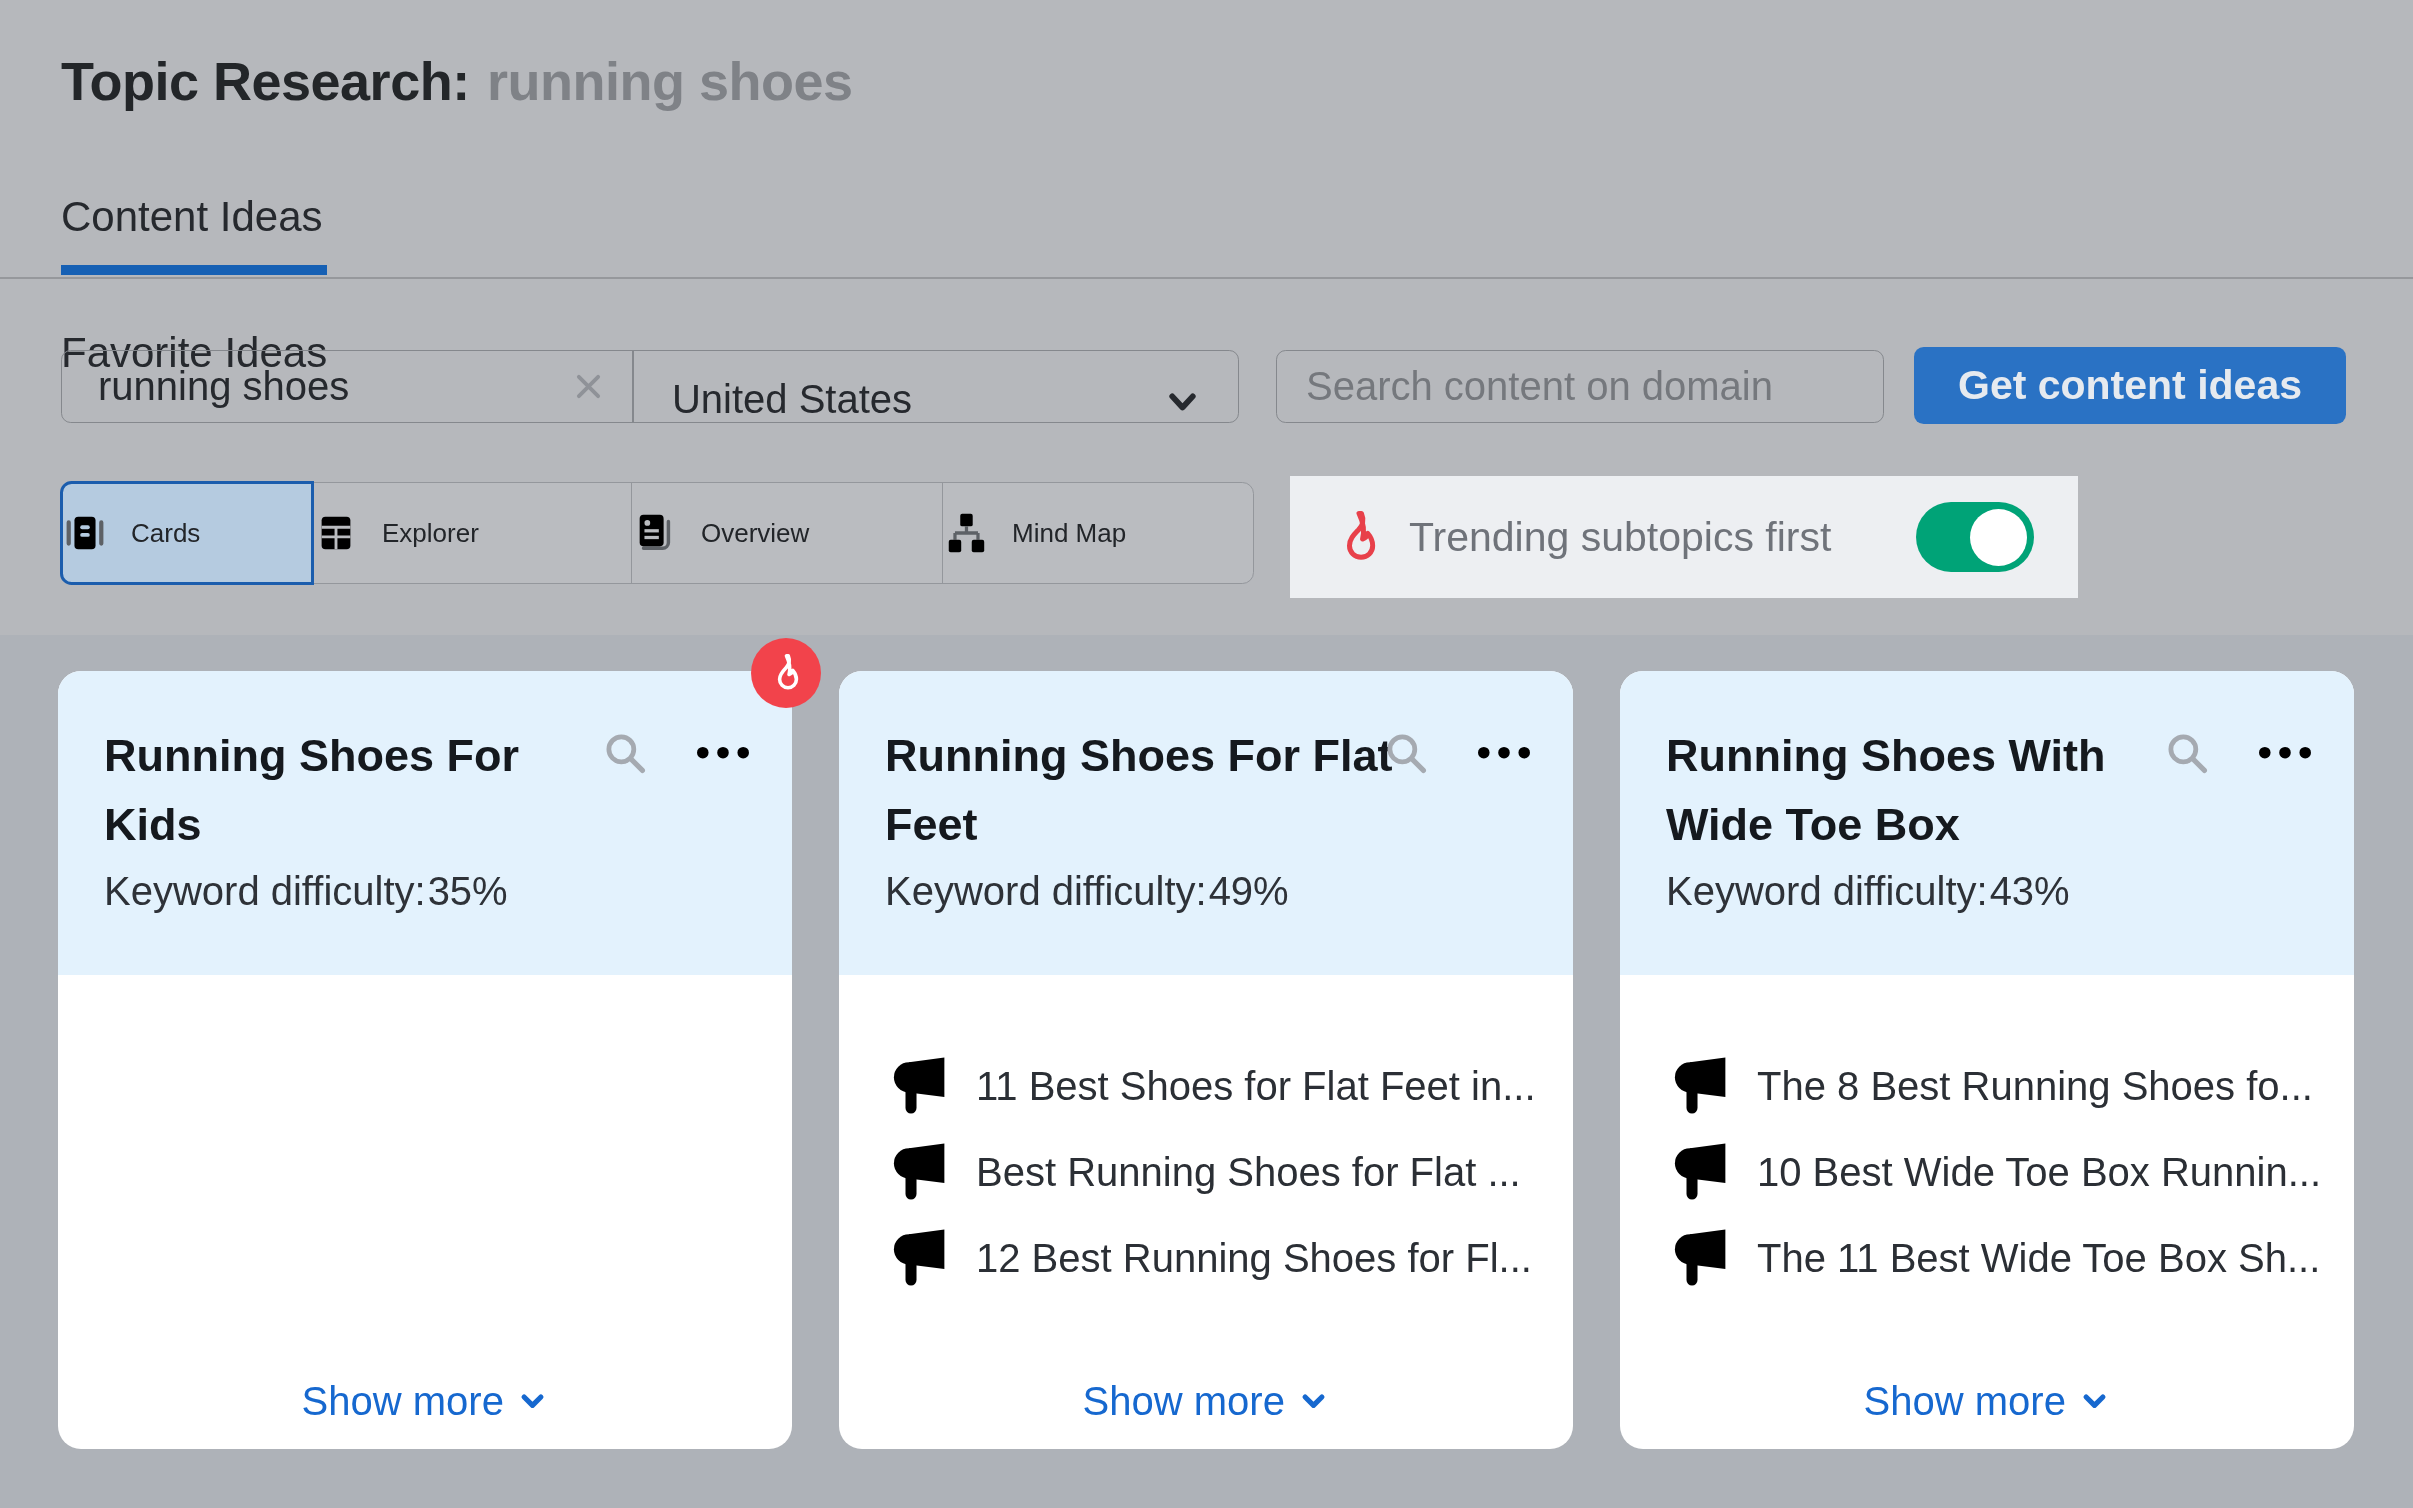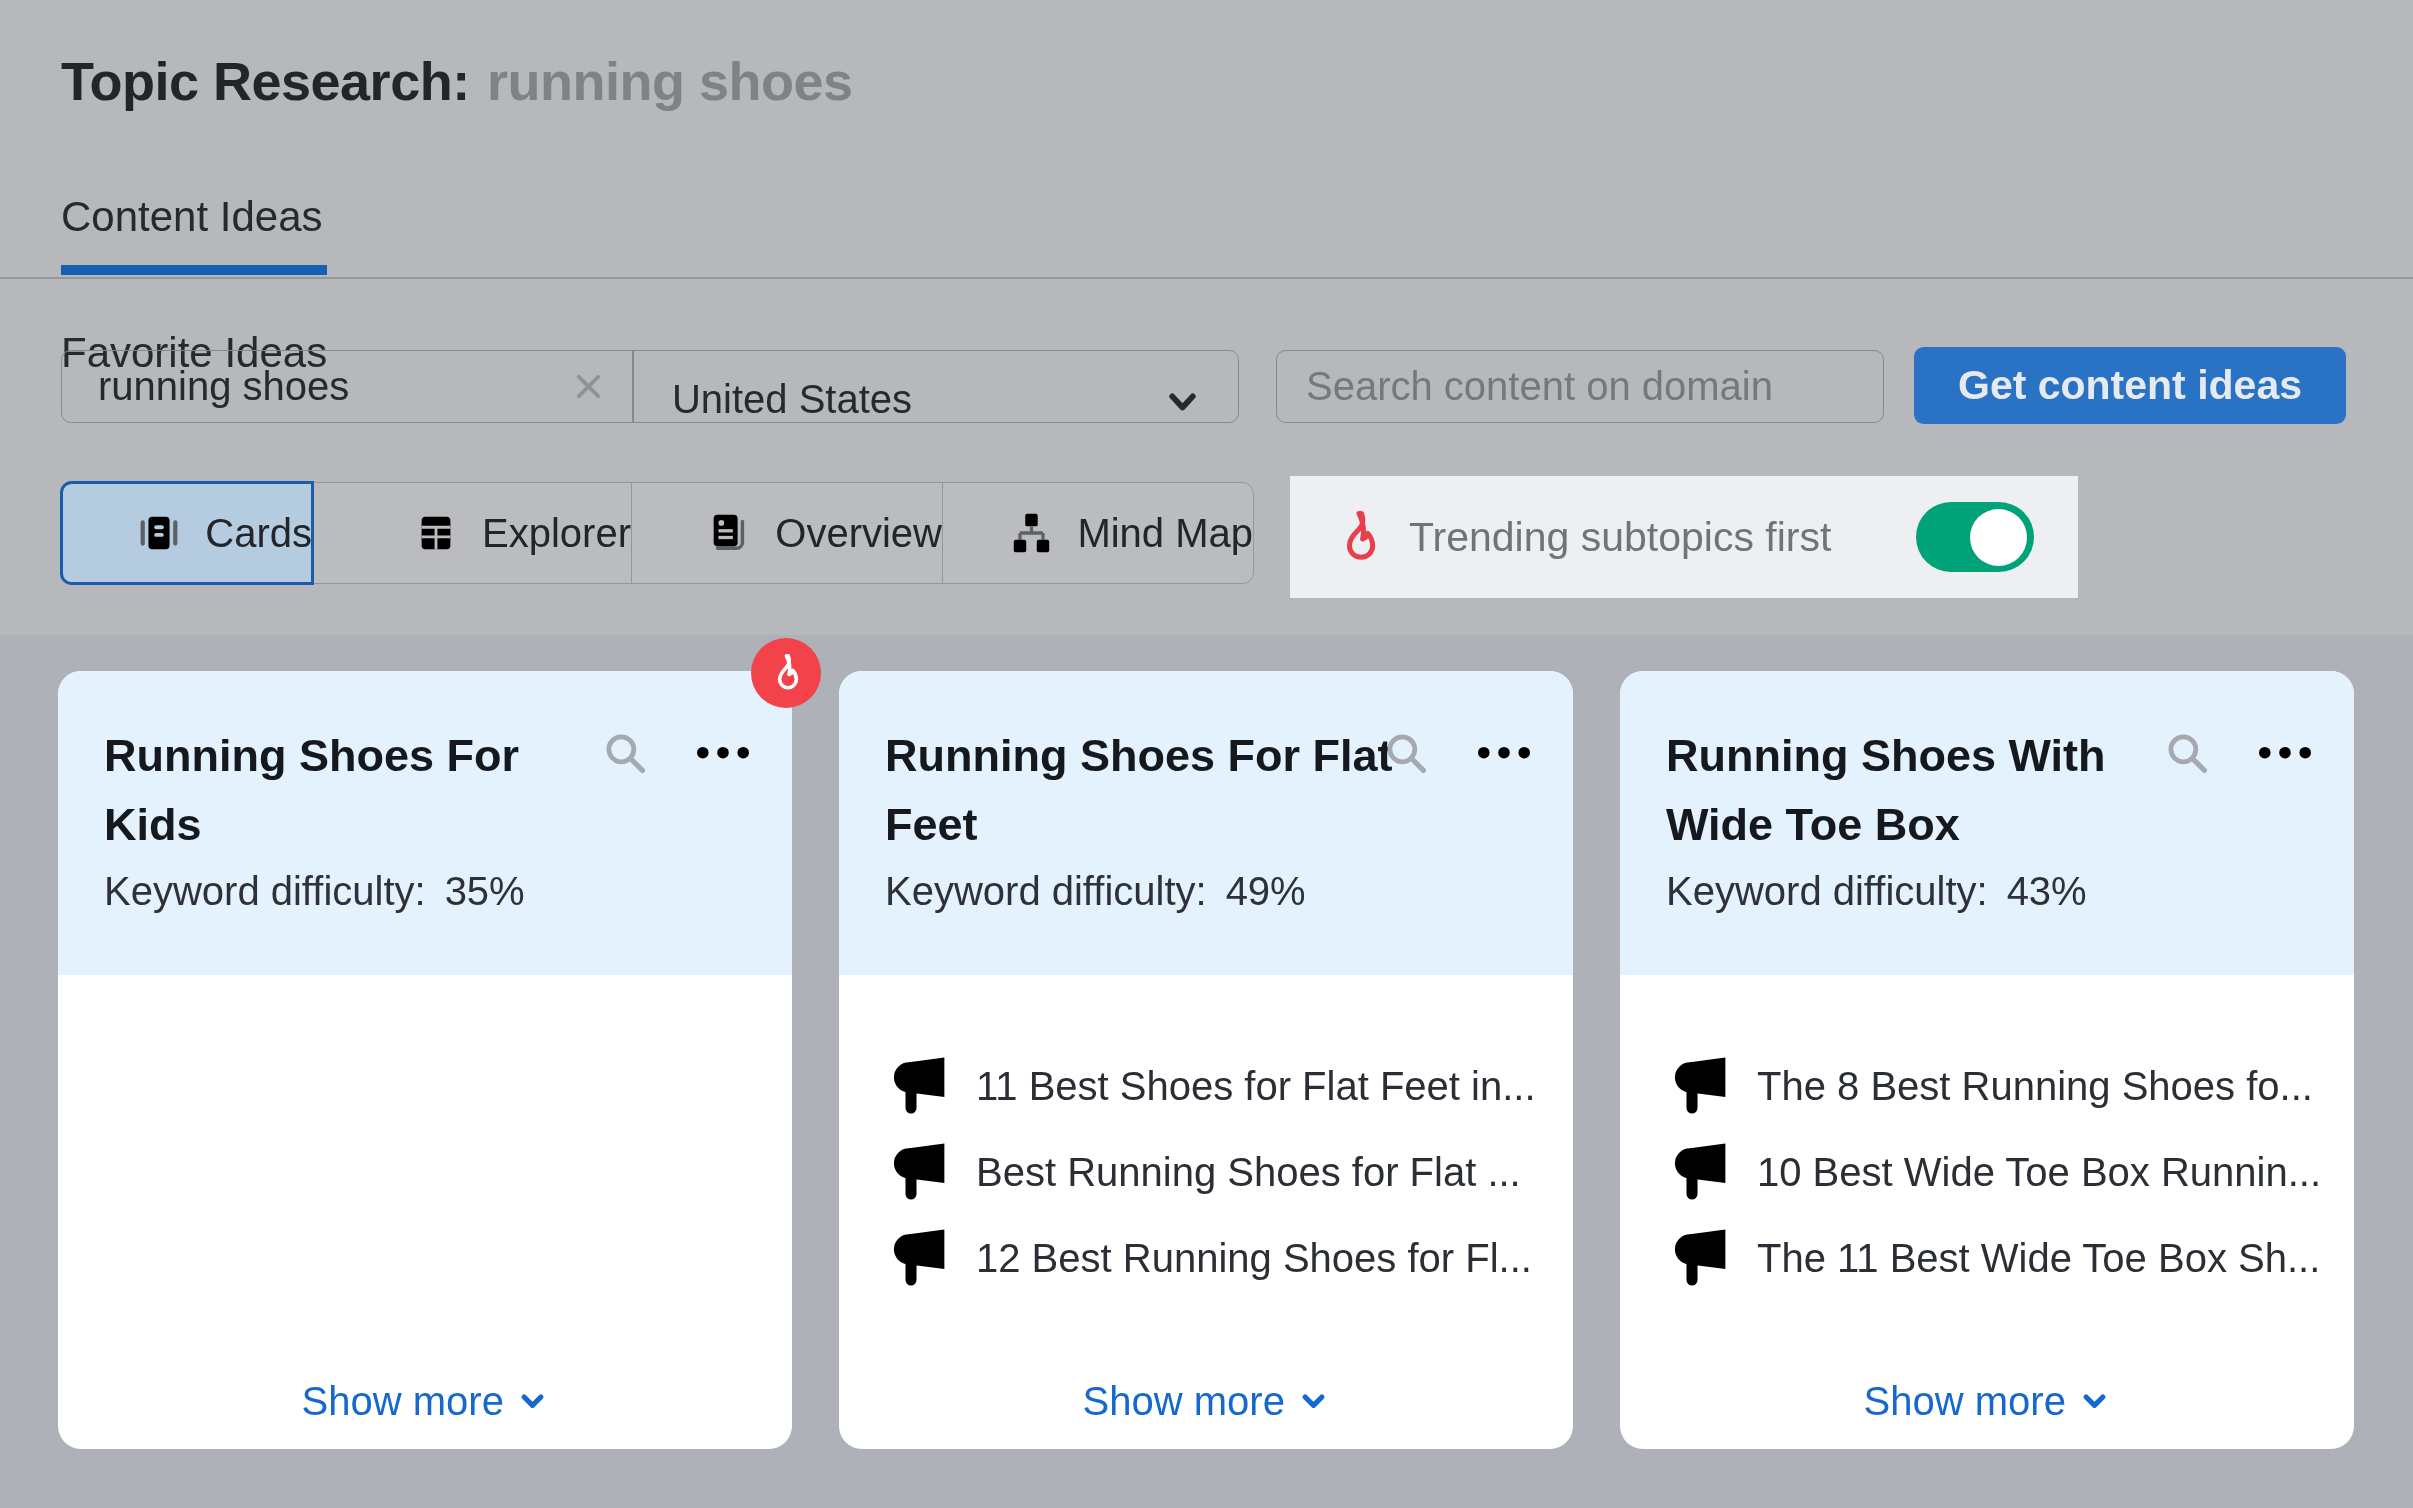--- a/index.html
+++ b/index.html
@@ -34,22 +34,22 @@
   .domain-input{position:absolute;left:1276px;top:350px;width:608px;height:73px;
     border:1.9px solid #85888d;border-radius:9.7px;box-sizing:border-box;
     display:flex;align-items:center;padding-left:29px;font-size:40px;color:#75787d;}
   .submit-btn{position:absolute;left:1914px;top:347px;width:432px;height:77px;
     background:#2a72c4;border-radius:9.7px;display:flex;align-items:center;justify-content:center;
     font-size:41px;font-weight:700;color:#e6eaef;cursor:pointer;}
 
   
   .segmented{position:absolute;left:61px;top:482px;width:1193px;height:102px;
     border:1.9px solid #94979c;border-radius:11.6px;box-sizing:border-box;display:flex;background:#babcc0;}
-  .segment{display:flex;align-items:center;justify-content:flex-end;gap:23px;
-    font-size:40px;color:#222529;border-right:1.9px solid #94979c;box-sizing:border-box;cursor:pointer;}
+  .segment{display:flex;align-items:center;justify-content:flex-start;gap:23px;
+    font-size:26px;color:#222529;border-right:1.9px solid #94979c;box-sizing:border-box;cursor:pointer;}
   .segment:last-child{border-right:none;}
   .seg-cards{width:251px;border-radius:9.7px 0 0 9.7px;}
   .seg-explorer{width:319px;}
   .seg-overview{width:311px;}
   .seg-mindmap{flex:1;border-radius:0 9.7px 9.7px 0;}
   .segment.selected{background:#b5cbe0;position:relative;}
   .segment.selected::after{content:"";position:absolute;inset:-1.9px;
     border:3.9px solid #1b5dad;border-radius:11.6px 0 0 11.6px;pointer-events:none;}
   .seg-icon{width:46px;height:46px;color:#5d6166;flex:none;}
 
@@ -63,21 +63,21 @@
 
   
   .card{position:absolute;top:671px;width:734px;height:778px;background:#ffffff;border-radius:23px;}
   .card-1{left:58px;} .card-2{left:839px;} .card-3{left:1620px;}
   .card-header{height:304px;background:#e3f2fd;border-radius:23px 23px 0 0;position:relative;
     box-sizing:border-box;padding:50px 46px 0 46px;}
   .card-title{font-size:45px;font-weight:700;color:#15191e;line-height:69px;width:521px;}
   .card-actions{position:absolute;top:60px;right:41px;display:flex;align-items:center;gap:48px;}
   .search-icon{width:44px;height:44px;color:#a5aab1;cursor:pointer;}
   .dots-icon{width:56px;height:15.4px;color:#a5aab1;cursor:pointer;}
-  .kd-line{position:absolute;left:46px;top:198px;font-size:40px;color:#2e3238;display:flex;gap:19px;}
+  .kd-line{position:absolute;left:46px;top:198px;font-size:40px;color:#2e3238;display:flex;gap:2px;}
 
   .card-body{position:relative;padding:84px 35px 0 54px;box-sizing:border-box;}
   .idea-row{display:flex;align-items:center;gap:29px;height:54px;margin-bottom:32px;}
   .mega-icon{width:54px;height:58px;flex:none;}
   .mega-icon[data-variant="green"]{color:#1ec497;}
   .mega-icon[data-variant="blue"]{color:#1a68d0;}
   .idea-text{font-size:40px;color:#2b2f35;white-space:nowrap;overflow:hidden;}
 
   .show-more{position:absolute;left:0;right:0;bottom:25px;display:flex;align-items:center;
     justify-content:center;gap:13.5px;font-size:40px;color:#1668cf;cursor:pointer;}

